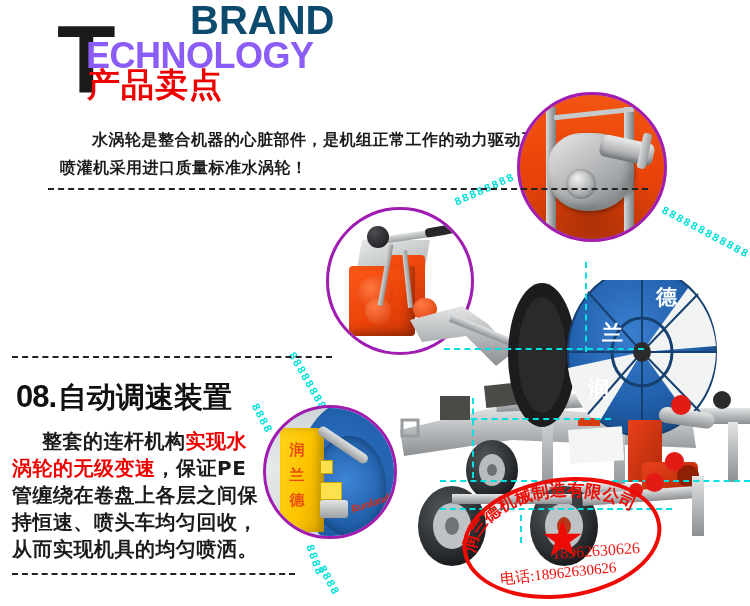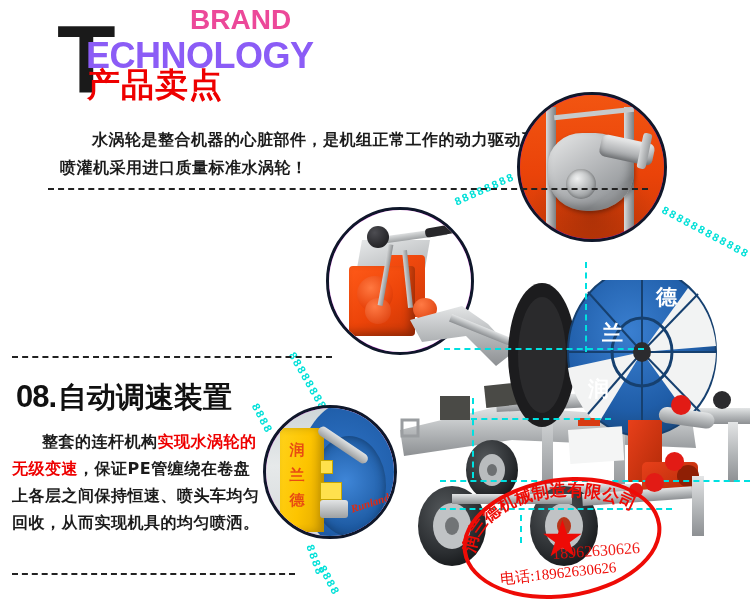--- a/index.html
+++ b/index.html
@@ -21,22 +21,22 @@
   .header { position: absolute; left: 0; top: 0; width: 430px; height: 115px; }
   .big-t {
     position: absolute; left: 57px; top: 12px;
     font-family: "Liberation Sans", sans-serif;
     font-weight: bold; font-size: 96px; line-height: 96px;
     color: #1a1a1a; letter-spacing: -2px;
   }
   .brand-word {
     position: absolute; left: 190px; top: 3px;
     font-family: "Liberation Sans", sans-serif;
-    font-weight: bold; font-size: 28px; line-height: 34px;
-    color: #ec4899; letter-spacing: 0px;
+    font-weight: bold; font-size: 40px; line-height: 34px;
+    color: #0c4a6e; letter-spacing: 0px;
   }
   .tech-word {
     position: absolute; left: 86px; top: 35px;
     font-family: "Liberation Sans", sans-serif;
     font-weight: bold; font-size: 36px; line-height: 41px;
     color: #8b5cf6; letter-spacing: -0.5px;
   }
   .cn-slogan {
     position: absolute; left: 87px; top: 68px;
     font-family: "DejaVu Sans", sans-serif;
@@ -68,38 +68,38 @@
   .para {
     position: absolute;
     font-family: "DejaVu Sans", sans-serif;
     font-weight: bold;
     color: #1b1b1b;
     letter-spacing: 0.5px;
   }
   .para .hl { color: #ee0000; }
   #para06 { left: 60px; top: 126px; width: 560px; font-size: 16px; line-height: 28px; text-indent: 32px; }
   #para07 { left: 12px; top: 255px; width: 322px; font-size: 15px; line-height: 27px; text-indent: 30px; }
-  #para08 { left: 12px; top: 428px; width: 252px; font-size: 16px; line-height: 27px; text-indent: 30px; }
+  #para08 { left: 12px; top: 428px; width: 252px; font-size: 20px; line-height: 27px; text-indent: 30px; }
 
   
   .divider {
     position: absolute; height: 0;
     border-top: 2px dashed #222;
   }
   #div1 { left: 48px; top: 188px; width: 600px; }
   #div2 { left: 12px; top: 356px; width: 320px; }
   #div3 { left: 12px; top: 573px; width: 283px; }
 
   
   .bubble {
     position: absolute;
     border-radius: 50%;
-    border: 3px solid #0f172a;
+    border: 3px solid #a21caf;
     overflow: hidden;
-    background: #a21caf;
+    background: #8b5cf6;
   }
   .bubble .photo { position: absolute; inset: 0; }
 
   
   #bubble06 { left: 517px; top: 92px; width: 150px; height: 150px; }
   #bubble06 .photo {
     background:
       radial-gradient(circle at 50% 85%, rgba(0,0,0,0.18) 0%, rgba(0,0,0,0) 45%),
       linear-gradient(180deg, #f25511 0%, #ea4309 55%, #cc3a08 100%);
   }

